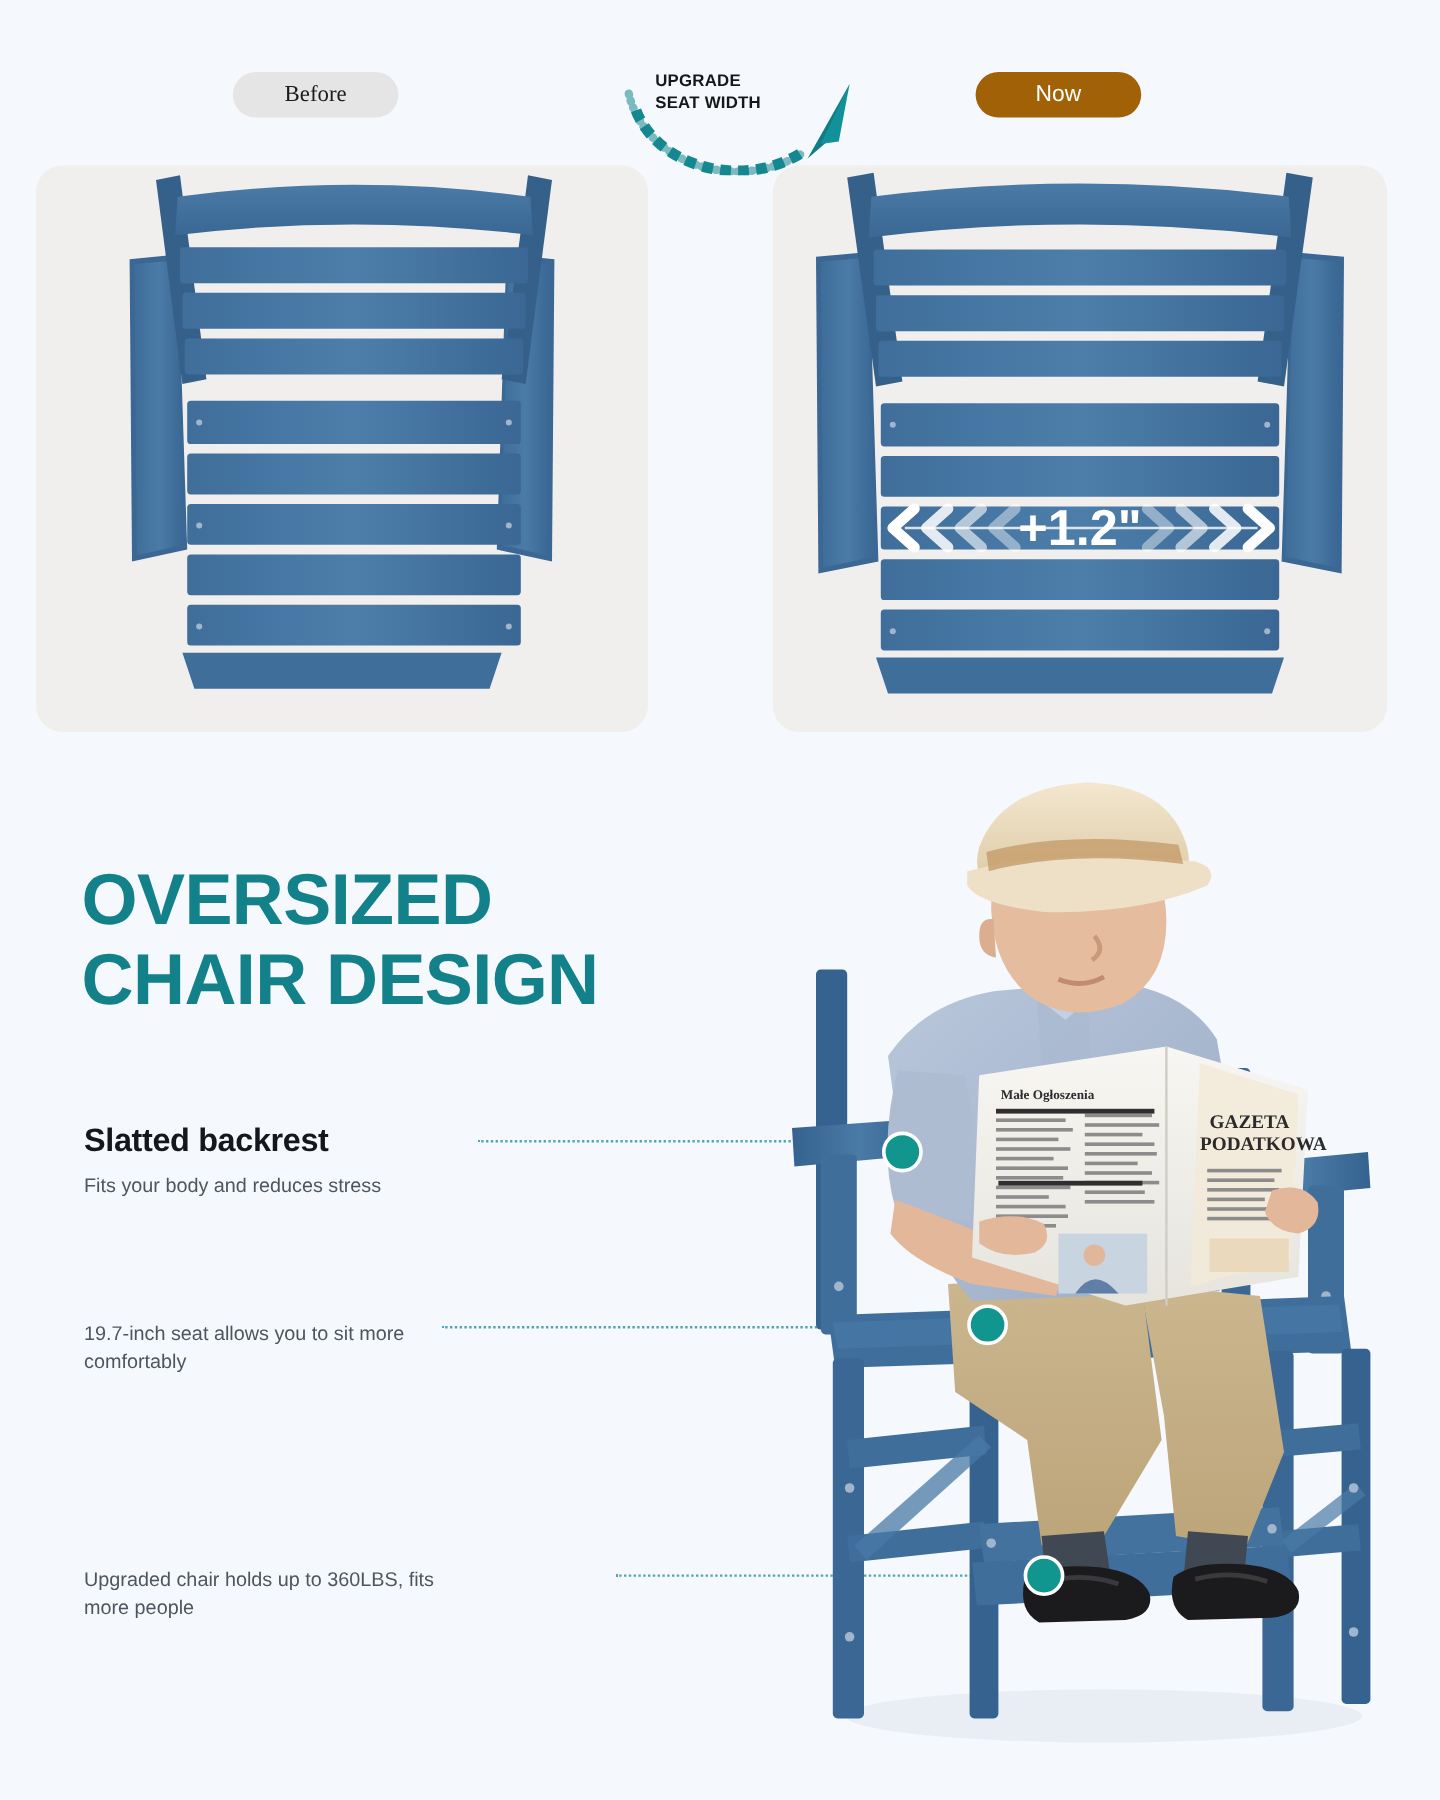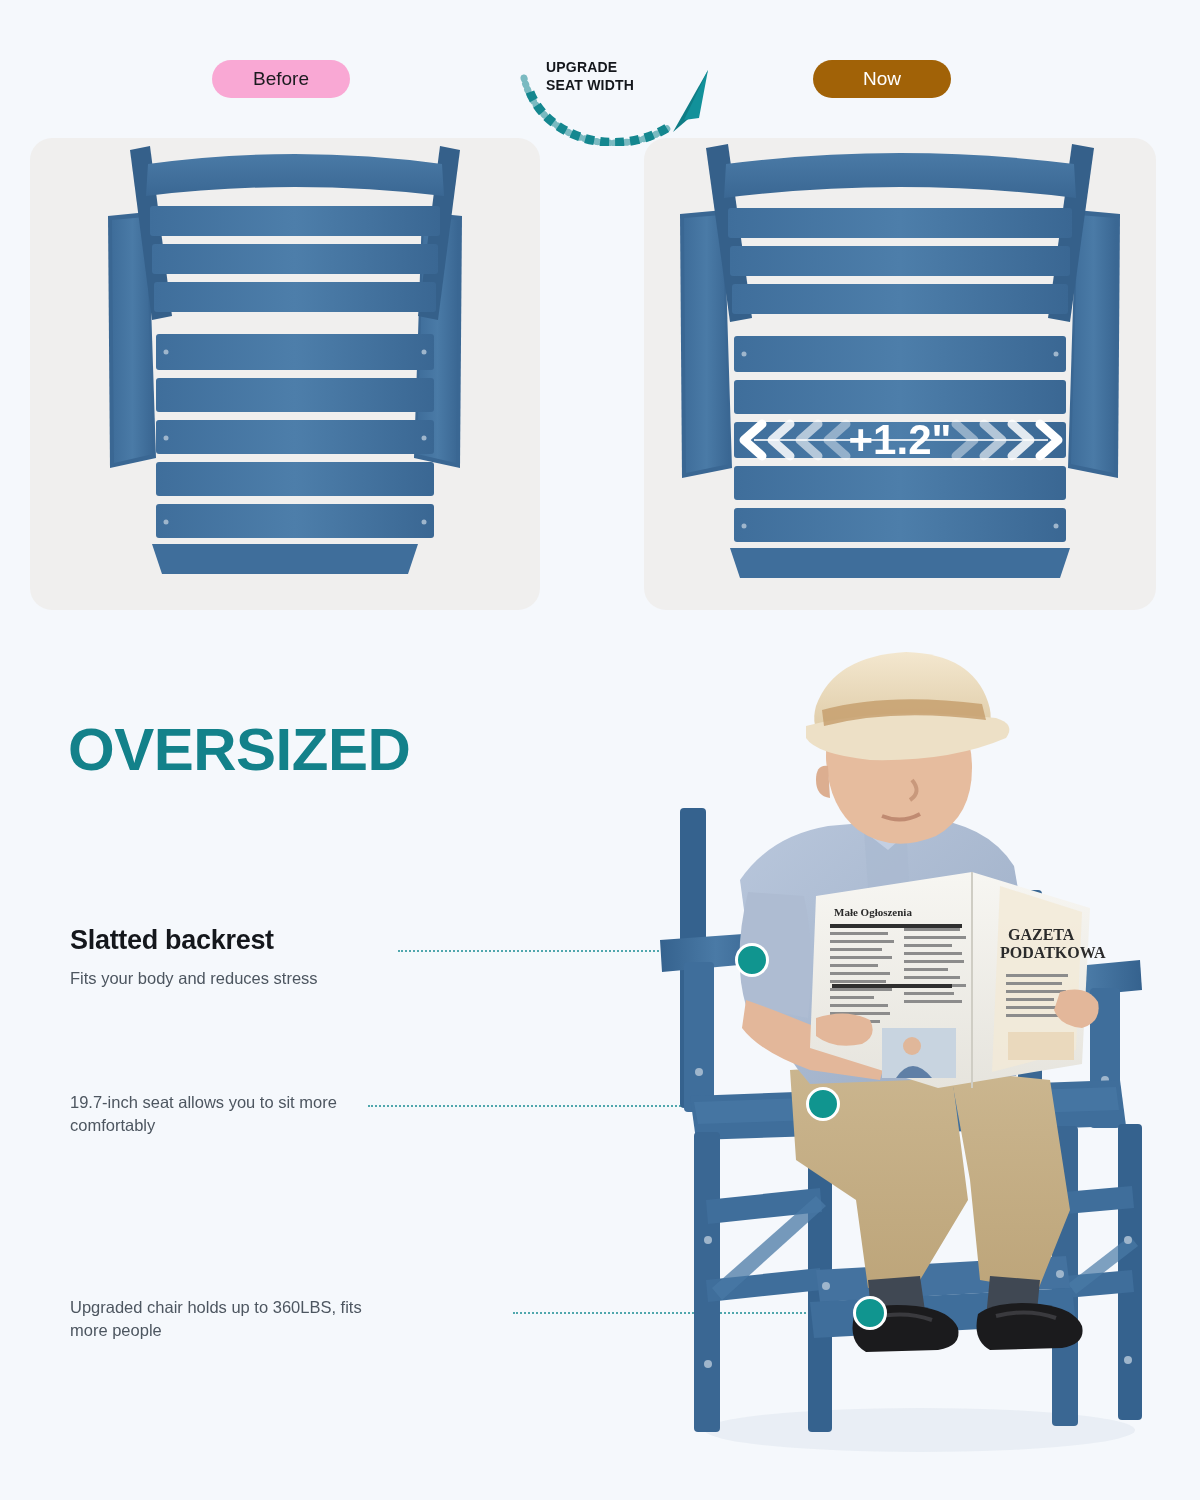--- a/index.html
+++ b/index.html
@@ -10,21 +10,21 @@
     position:relative; overflow:hidden;
   }
 
   
   .badge {
     position:absolute; top:60px;
     display:flex; align-items:center; justify-content:center;
     height:38px; border-radius:19px;
     font-size:19px; font-weight:400;
   }
-  .badge-before { left:212px; width:138px; background:#f9a8d4; color:#1b1b1f; }
+  .badge-before { left:194px; width:138px; background:#e5e5e5; color:#1b1b1f;font-family:Liberation Serif, serif; }
   .badge-now    { left:813px; width:138px; background:#a16207; color:#ffffff; }
 
   
   .upgrade-wrap { position:absolute; left:508px; top:48px; width:205px; height:98px; }
   .upgrade-text {
     position:absolute; left:38px; top:10px; width:135px;
     text-align:left; font-size:14px; font-weight:bold;
     color:#14171c; line-height:1.32; letter-spacing:.2px;
   }
   .upgrade-arc { position:absolute; inset:0; }
@@ -39,21 +39,21 @@
   .panel svg { display:block; width:100%; height:100%; }
 
   
   .headline {
     position:absolute; left:68px; top:716px; width:600px;
     color:#13818a; font-size:60px; font-weight:bold;
     line-height:1.12; letter-spacing:-0.5px;
   }
 
   
-  .feature { position:absolute; left:70px; width:470px; }
+  .feature { position:absolute; left:70px; width:470px;margin-top:10px; }
   .feature-1 { top:925px; }
   .feature-2 { top:1080px; }
   .feature-3 { top:1285px; }
   .feature-title {
     font-size:27px; font-weight:bold; color:#14171c;
     letter-spacing:-0.3px; white-space:nowrap;
   }
   .feature-desc {
     margin-top:11px; font-size:16.5px; color:#4d5660;
     line-height:1.42; max-width:300px;
@@ -203,20 +203,21 @@
       <polyline points="368,286 386,302 368,318" opacity=".85"></polyline>
       <polyline points="340,286 358,302 340,318" opacity=".6"></polyline>
       <polyline points="312,286 330,302 312,318" opacity=".42"></polyline>
     </g>
     <text x="256" y="316" text-anchor="middle" fill="#ffffff" font-family="Liberation Sans, sans-serif" font-size="42" font-weight="bold">+1.2"</text>
   </svg>
 </div>
 
 <div class="headline">
   <div>OVERSIZED</div>
+  <div>CHAIR DESIGN</div>
 </div>
 
 <div class="feature feature-1">
   <div class="feature-title">Slatted backrest</div>
   <div class="feature-desc">Fits your body and reduces stress</div>
 </div>
 
 <div class="feature feature-2">
   <div class="feature-desc">19.7-inch seat allows you to sit more comfortably</div>
 </div>

